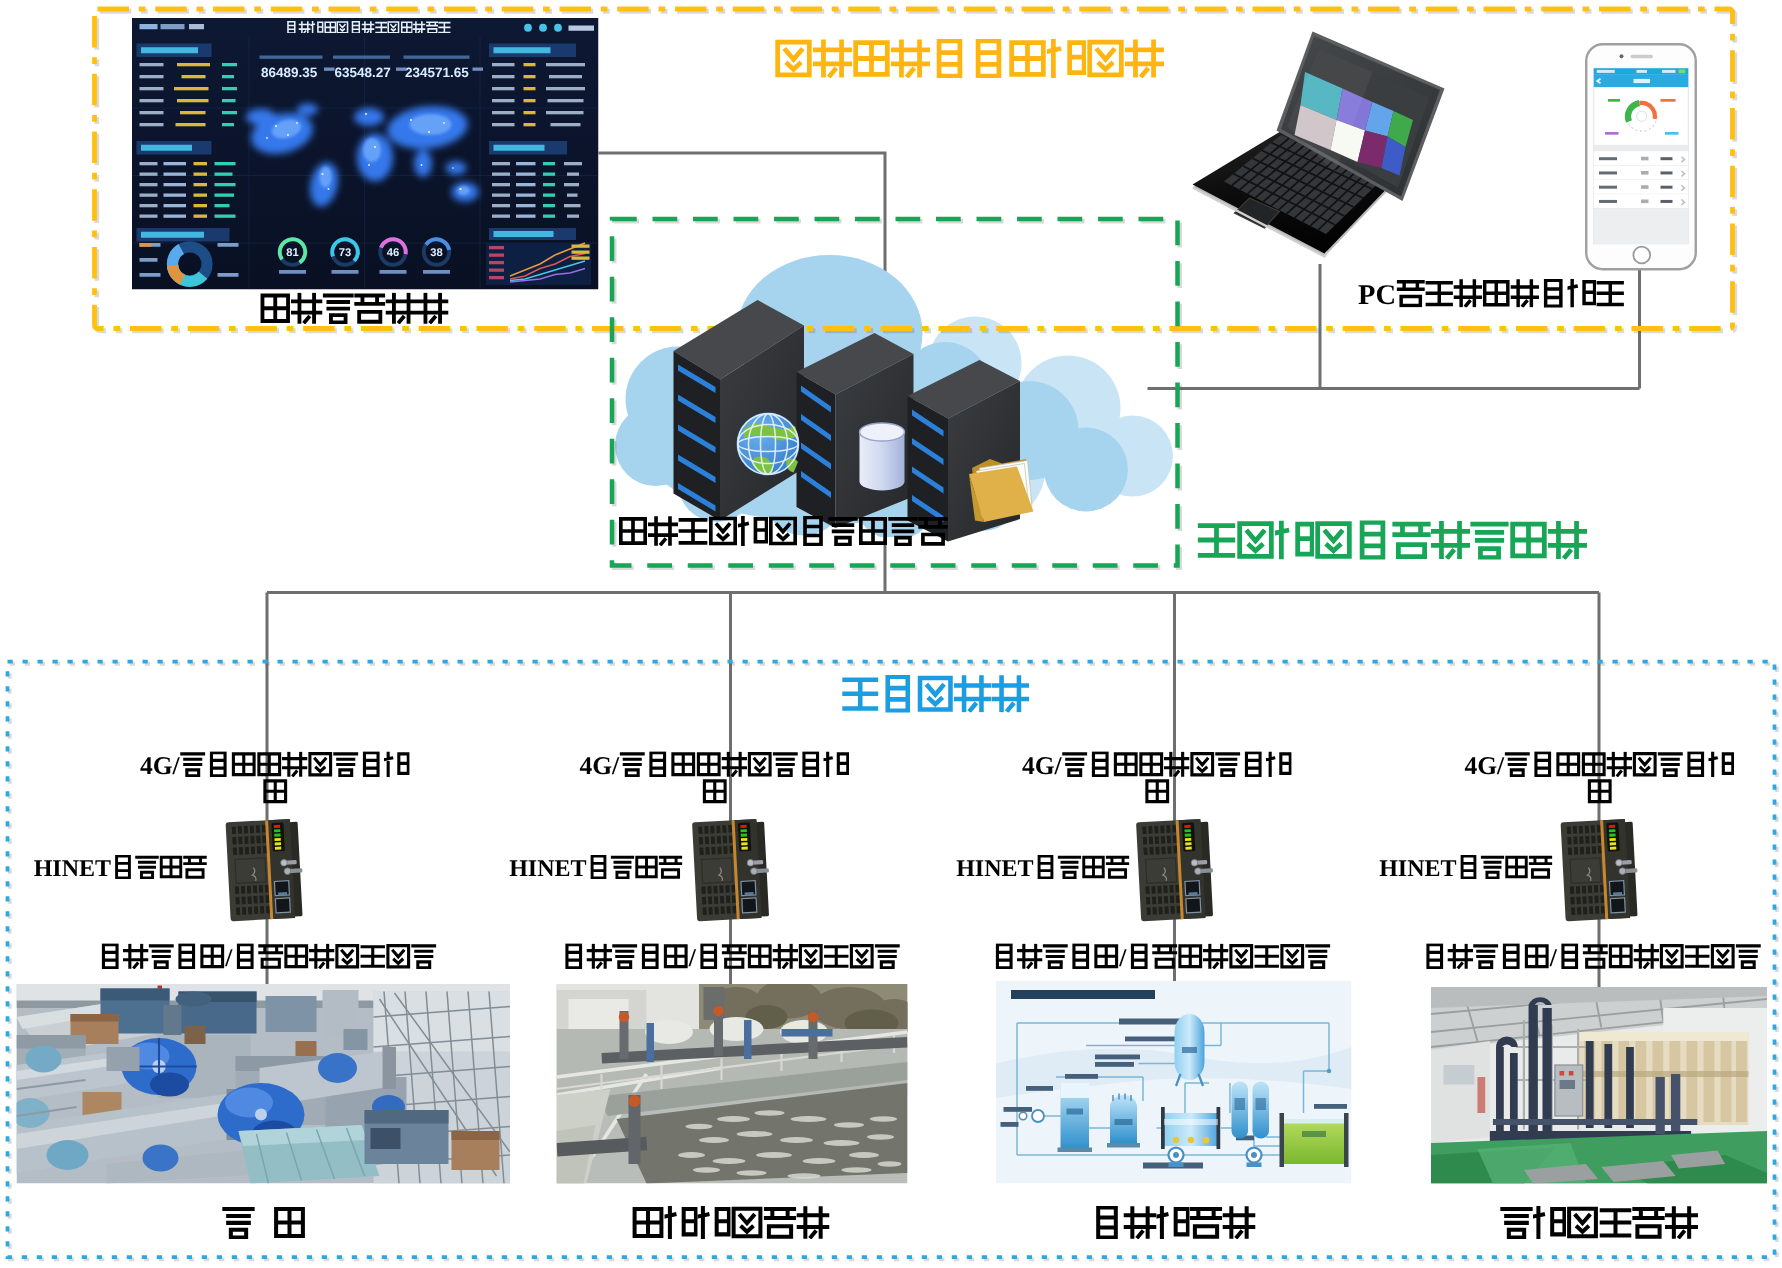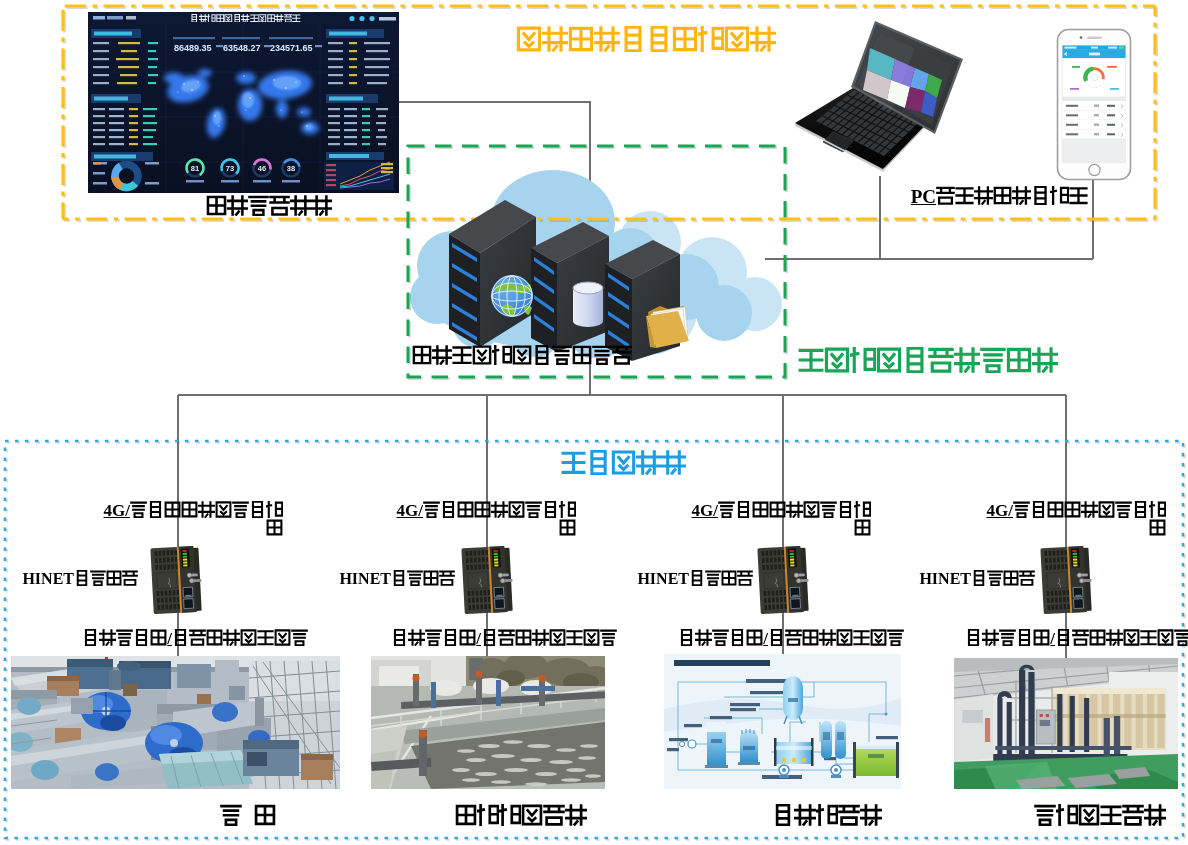--- a/index.html
+++ b/index.html
@@ -1,20 +1,20 @@
 <!DOCTYPE html>
 <html><head>
 <meta charset="utf-8">
 <style>
 html,body{margin:0;padding:0;background:#fff;}
 body{width:1188px;height:845px;position:relative;overflow:hidden;
   font-family:"Liberation Serif",serif;}
 .abs{position:absolute;}
 .zh{font-weight:bold;color:#000;white-space:nowrap;}
-.ctr{text-align:right;text-decoration:underline;}
+.ctr{text-align:center;}
 svg{display:block;}
 </style>
 </head>
 <body>
 
 <svg class="abs" style="left:0;top:0" width="1188" height="845">
   <g stroke="#6f6f6f" stroke-width="2" fill="none">
     <path d="M399 102 H590 V395"></path>
     <path d="M880 176 V259"></path>
     <path d="M1093 180 V259"></path>

